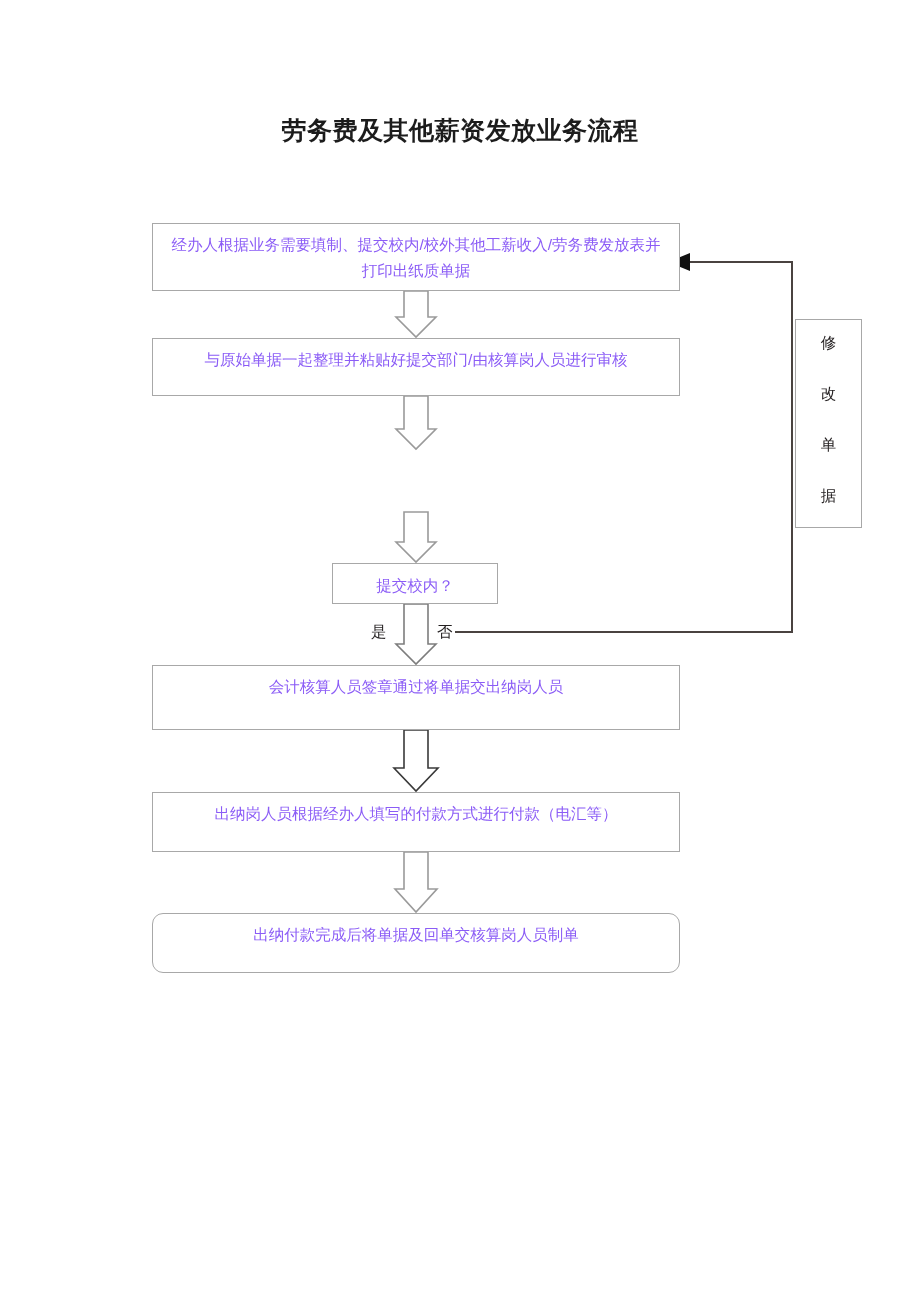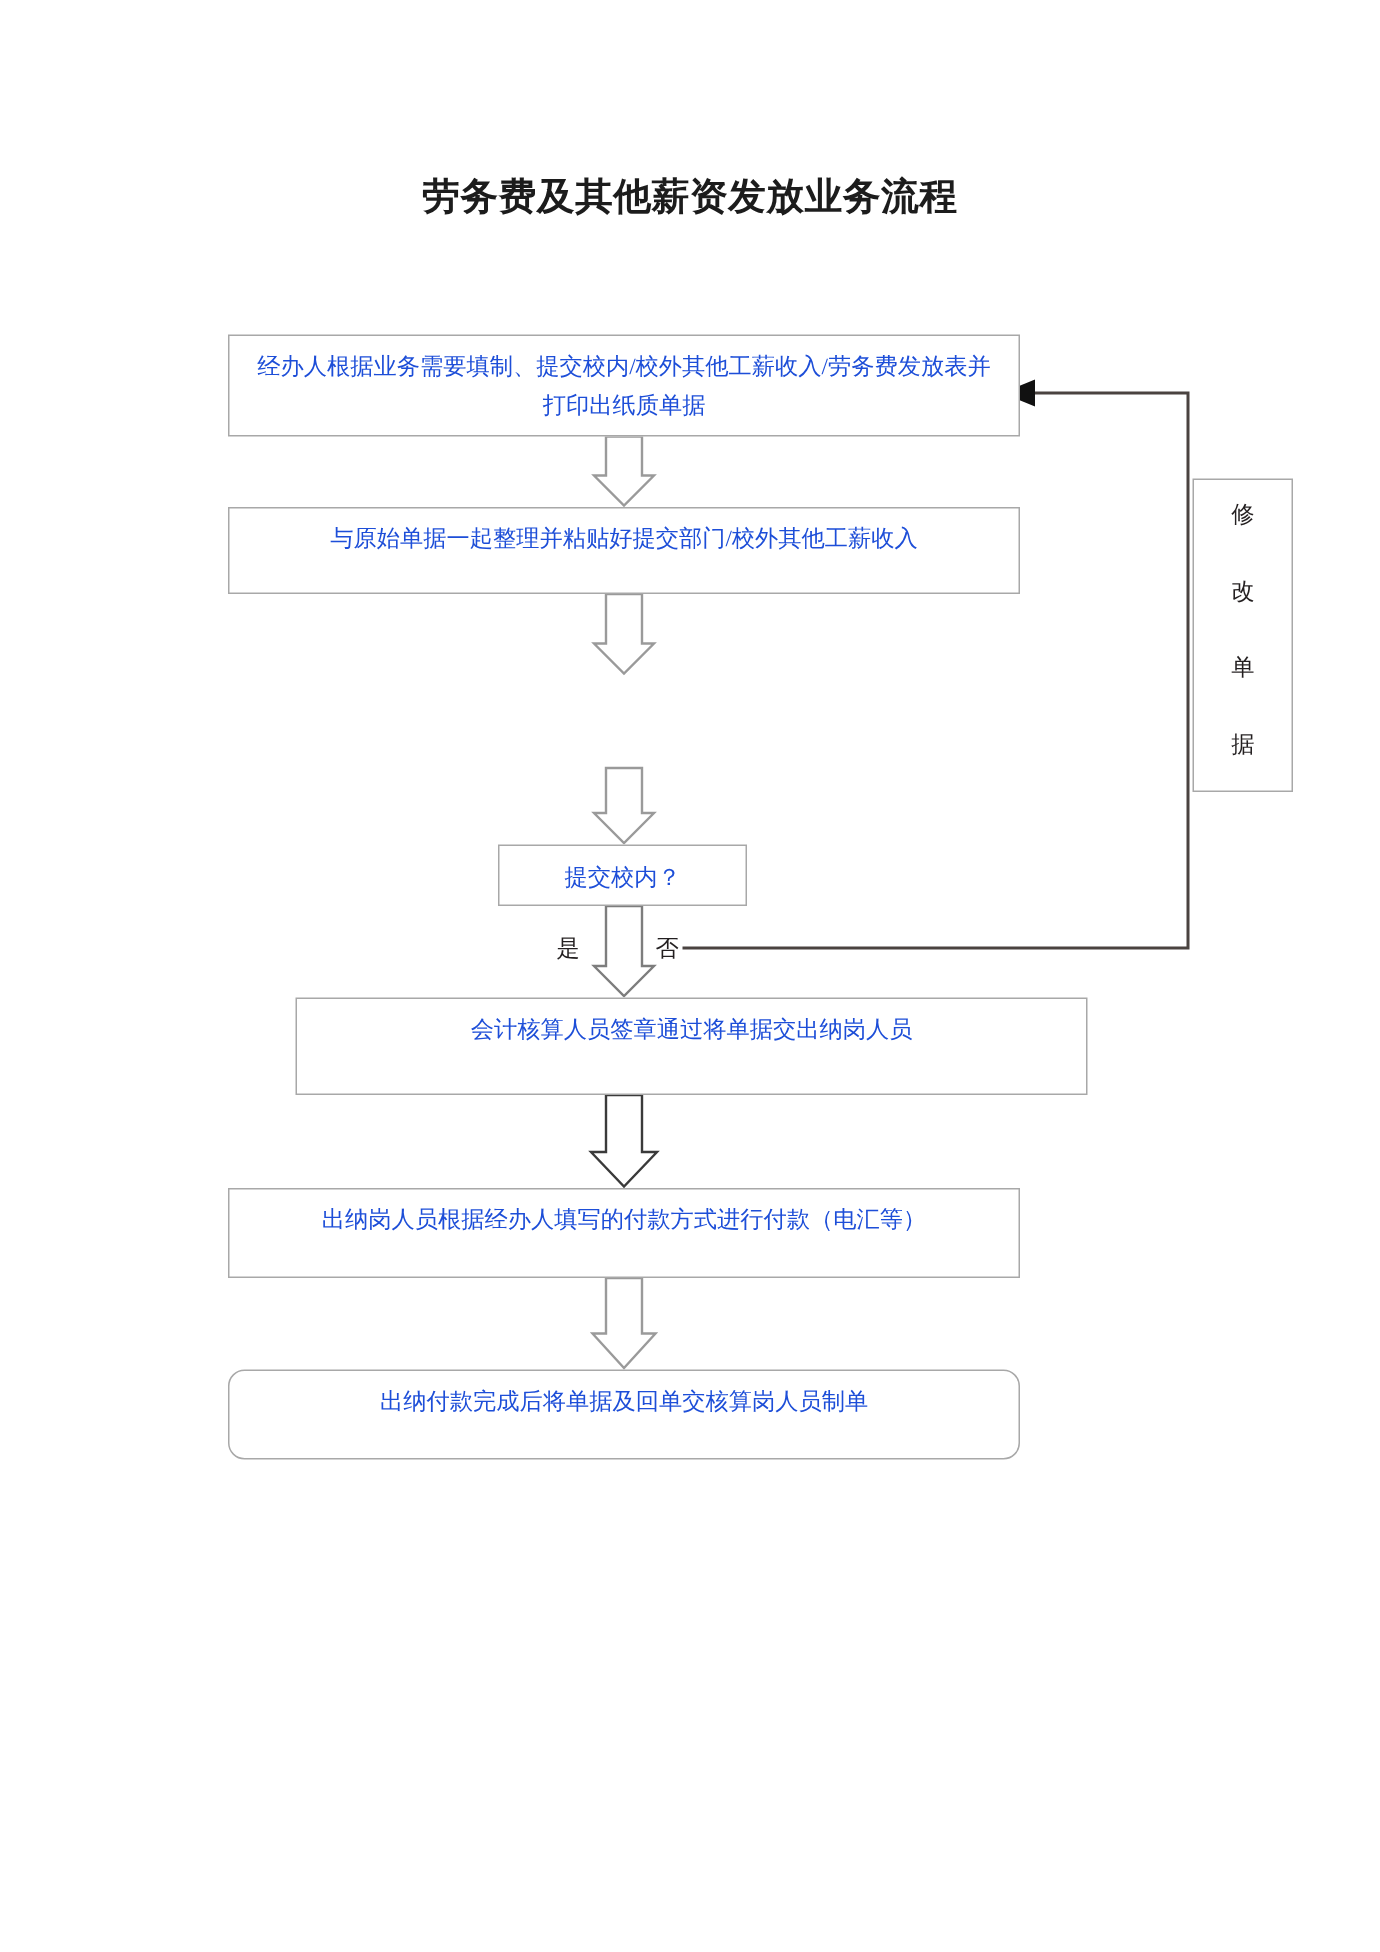--- a/index.html
+++ b/index.html
@@ -34,25 +34,25 @@
     letter-spacing: 0.5px;
     color: #1c1c1c;
     font-family: "Liberation Serif", "DejaVu Serif", serif;
   }
 
   .node {
     position: absolute;
     box-sizing: border-box;
     border: 1px solid #a8a8a8;
     background: #ffffff;
-    color: #1d4ed8;
+    color: #8b5cf6;
     font-size: 15.5px;
     line-height: 26px;
     text-align: center;
-    font-family: Liberation Serif, serif;
+    font-family: Liberation Sans, sans-serif;
   }
   .node .inner {
     position: absolute;
     left: 14px;
     right: 14px;
     top: 8px;
   }
   .node.decision .inner {
     top: 9px;
   }
@@ -131,29 +131,29 @@
       <path d="M 455 632 L 792 632 L 792 262 L 690 262" fill="none" stroke="#4a4340" stroke-width="2"></path>
       <path d="M 690 253 L 668 262 L 690 271 Z" fill="#111111"></path>
     </g>
   </svg>
 
   <div class="node" style="left:152px; top:223px; width:528px; height:68px;">
     <div class="inner">经办人根据业务需要填制、提交校内/校外其他工薪收入/劳务费发放表并打印出纸质单据</div>
   </div>
 
   <div class="node" style="left:152px; top:338px; width:528px; height:58px;">
-    <div class="inner">与原始单据一起整理并粘贴好提交部门/校外其他工薪收入</div>
+    <div class="inner">与原始单据一起整理并粘贴好提交部门/由核算岗人员进行审核</div>
   </div>
 
 
   <div class="node decision" style="left:332px; top:563px; width:166px; height:41px;">
     <div class="inner">提交校内？</div>
   </div>
 
-  <div class="node" style="left:152px; top:665px; width:528px; height:65px;margin-left:45px;">
+  <div class="node" style="left:152px; top:665px; width:528px; height:65px;">
     <div class="inner">会计核算人员签章通过将单据交出纳岗人员</div>
   </div>
 
   <div class="node" style="left:152px; top:792px; width:528px; height:60px;padding-left:28px;">
     <div class="inner">出纳岗人员根据经办人填写的付款方式进行付款（电汇等）</div>
   </div>
 
   <div class="node" style="left:152px; top:913px; width:528px; height:60px;border-radius:11px;">
     <div class="inner">出纳付款完成后将单据及回单交核算岗人员制单</div>
   </div>

